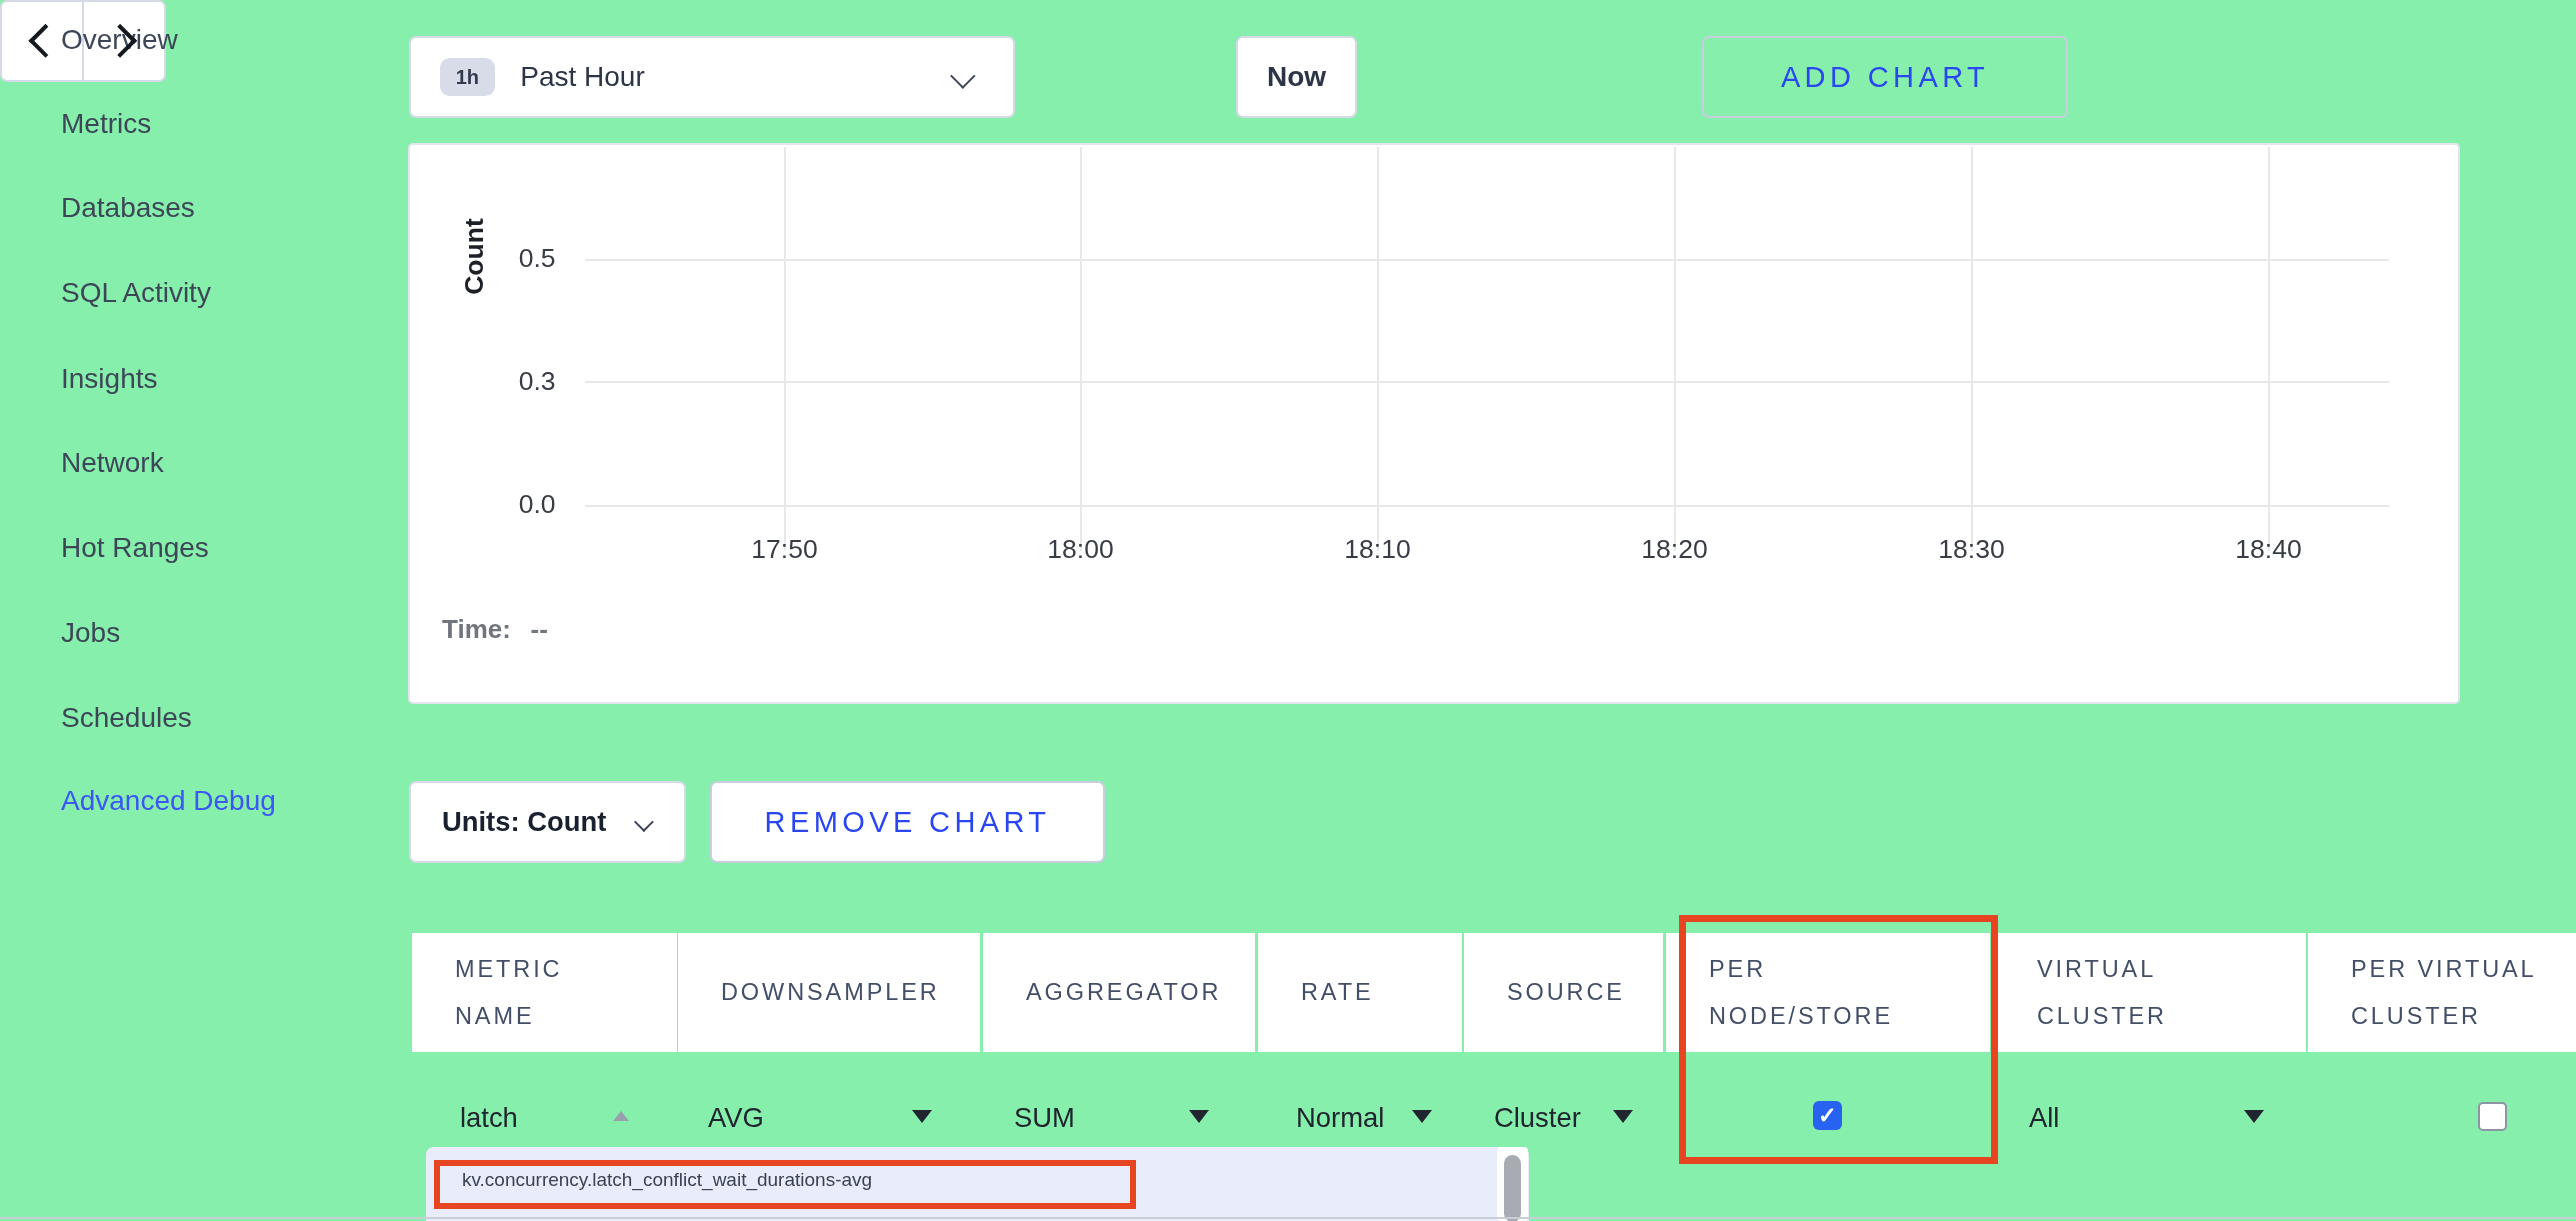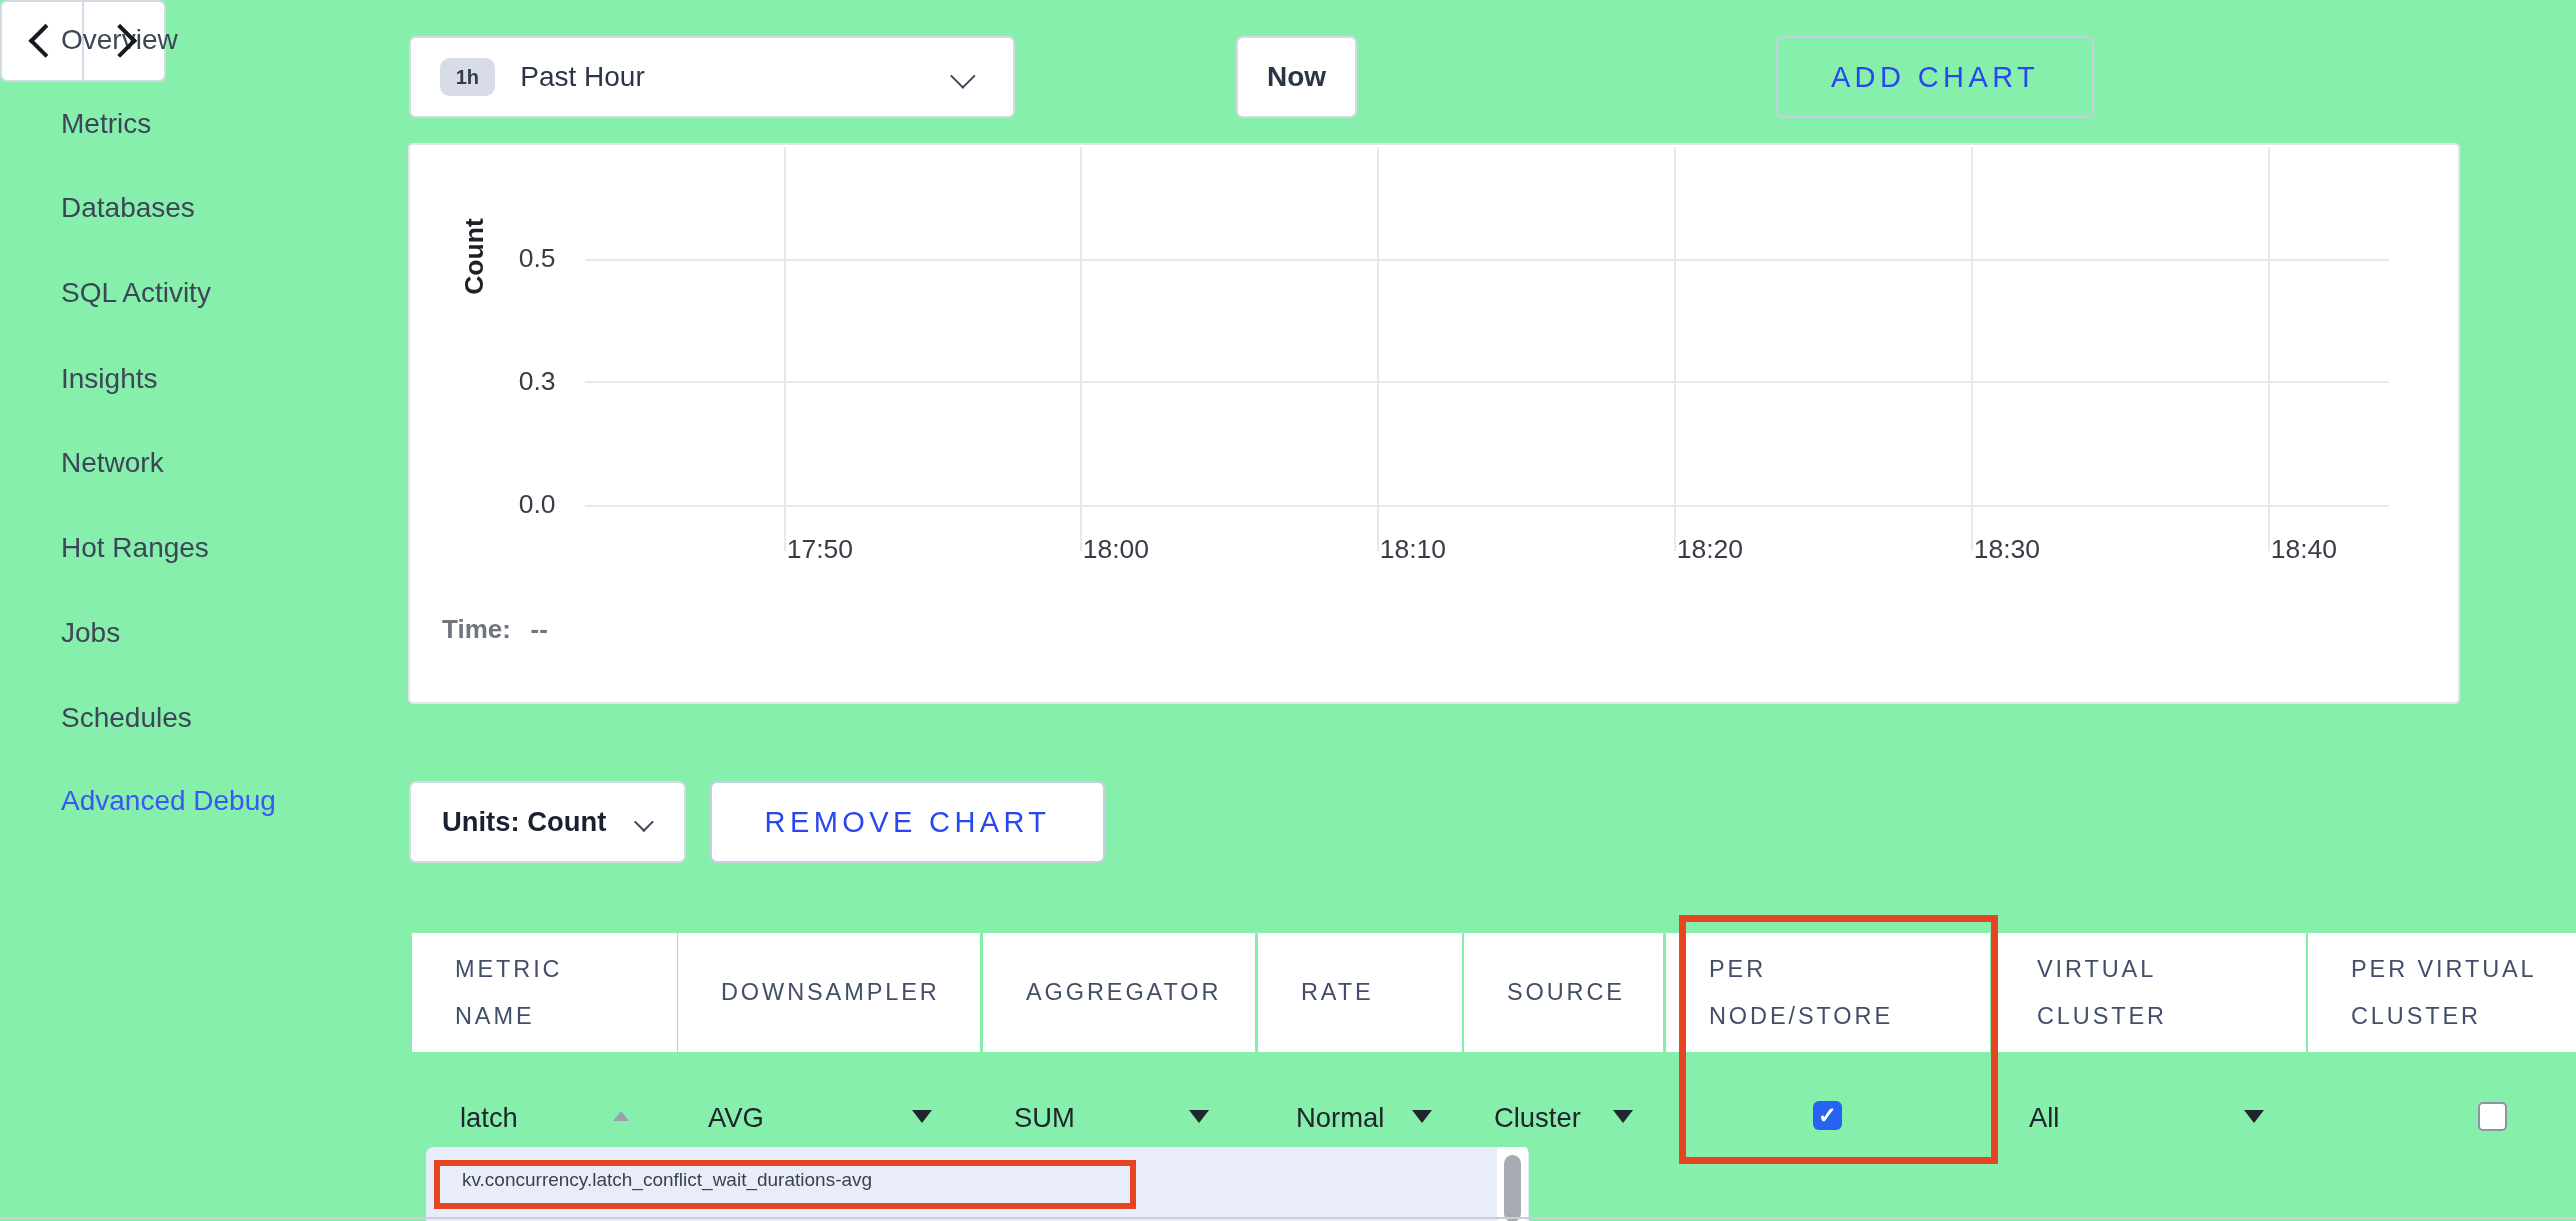--- a/index.html
+++ b/index.html
@@ -25,32 +25,32 @@
   .navbtn{width:50%;height:100%;display:flex;align-items:center;justify-content:center;cursor:pointer;}
   .navbtn:first-child{border-right:2px solid #d5dae6;}
   .arrow{width:19.6px;height:19.6px;border-right:4.9px solid #14181f;border-bottom:4.9px solid #14181f;}
   .arrow.left{transform:rotate(135deg);margin-left:7.8px;}
   .arrow.right{transform:rotate(-45deg);margin-right:7.8px;}
   .nowbtn{left:1236px;top:36px;width:121px;height:82px;display:flex;align-items:center;
           justify-content:center;font-size:28px;font-weight:bold;color:#2c3547;cursor:pointer;}
   .bluebtn{position:absolute;border:2px solid #c8cede;border-radius:6.9px;box-sizing:border-box;
            display:flex;align-items:center;justify-content:center;color:#2946f1;
            font-size:29px;letter-spacing:4.4px;cursor:pointer;background:transparent;}
-  .addchart{left:1776px;top:36px;width:318px;height:82px;}
+  .addchart{left:1702px;top:36px;width:366px;height:82px;}
   .removechart{left:710px;top:781px;width:395px;height:82px;background:#fff;}
 
   
   .panel{left:408px;top:143px;width:2052px;height:561px;border-radius:4.9px;border:2px solid #e2e5ee;}
   .ylabel{position:absolute;left:-35px;top:97px;width:196px;height:29px;text-align:center;
           font-size:26.5px;font-weight:bold;color:#1d2026;transform:rotate(-90deg);}
   .ytick{position:absolute;left:18.6px;width:127px;height:29px;line-height:29px;text-align:right;
          font-size:26.5px;color:#383c44;}
   .hgrid{position:absolute;left:175px;width:1804px;height:2px;background:#e8e8e8;}
   .vgrid{position:absolute;top:2px;width:2px;height:404px;background:#e8e8e8;}
-  .xtick{position:absolute;top:390px;width:137px;height:29px;line-height:29px;text-align:right;
+  .xtick{position:absolute;top:390px;width:137px;height:29px;line-height:29px;text-align:center;
          font-size:26.5px;color:#383c44;}
   .tooltip-line{position:absolute;left:32px;top:469px;font-size:26px;font-weight:bold;color:#70757e;}
   .tooltip-line .val{margin-left:19.6px;}
 
   
   .unitsel{left:409px;top:781px;width:277px;height:82px;display:flex;align-items:center;cursor:pointer;}
   .unitsel-label{margin-left:31px;font-size:27.4px;font-weight:bold;color:#19202f;}
   .chev.small{width:11.8px;height:11.8px;border-width:2.9px;position:absolute;right:33px;top:32px;}
 
   

